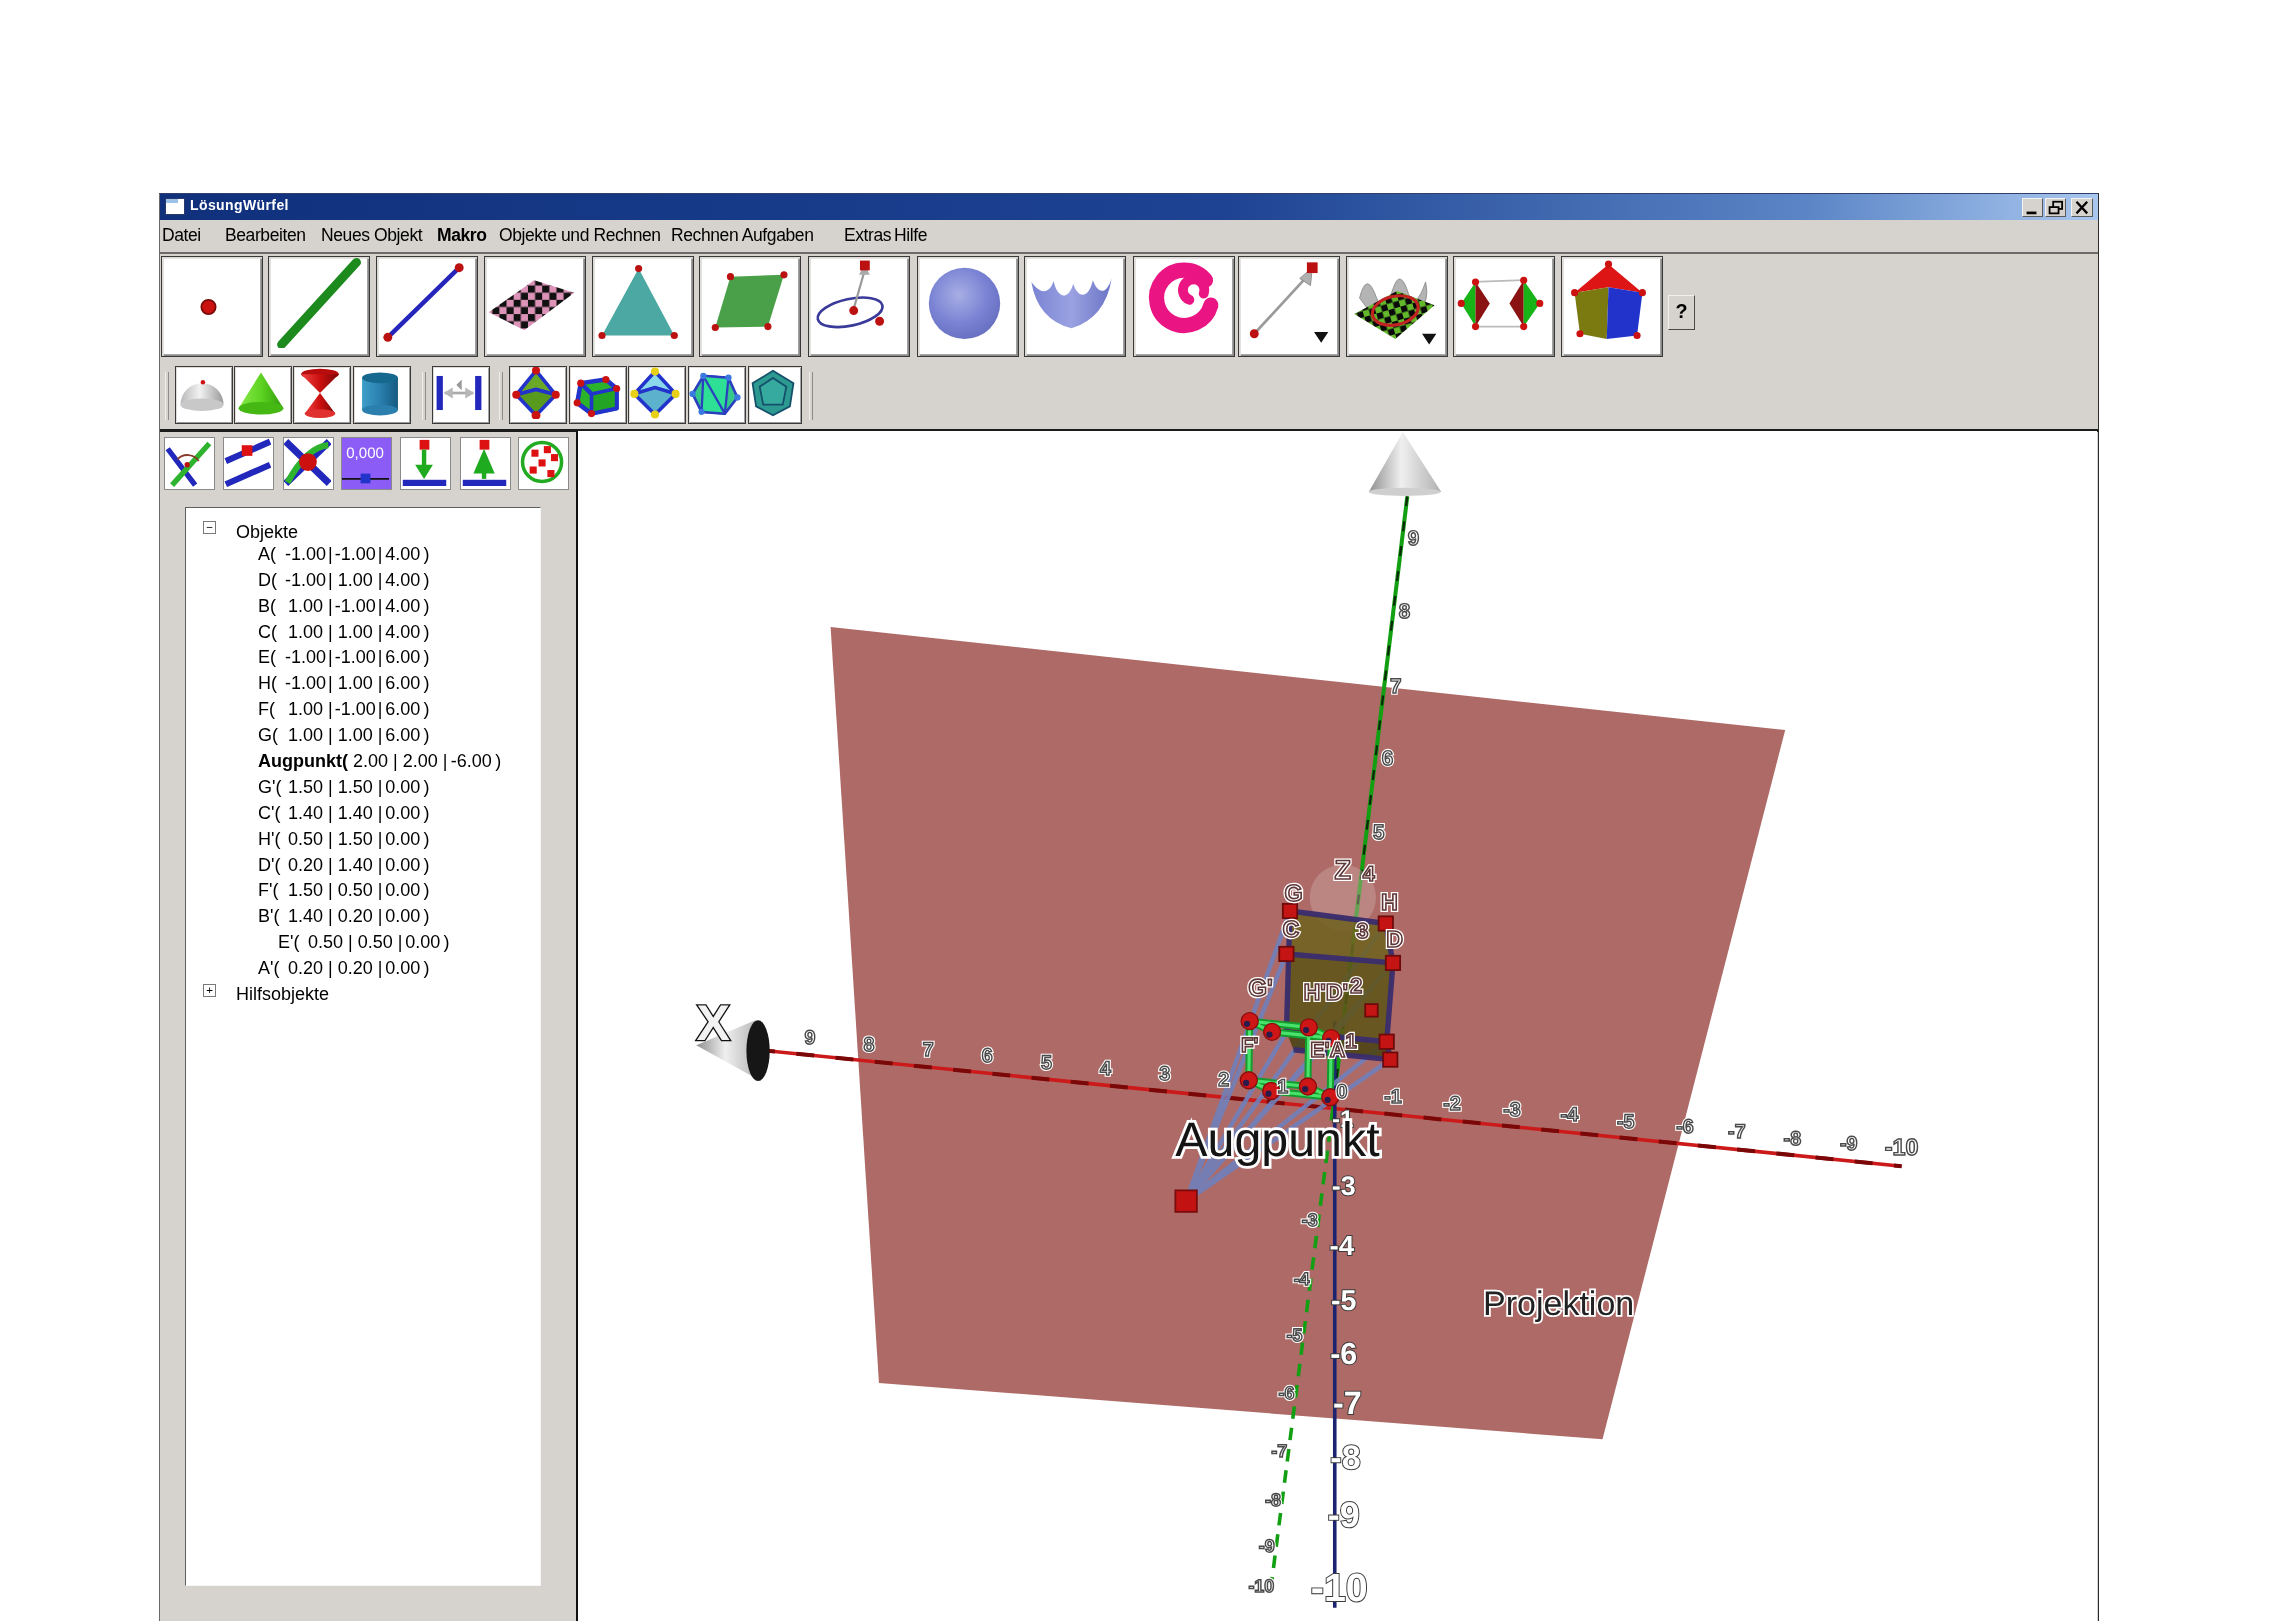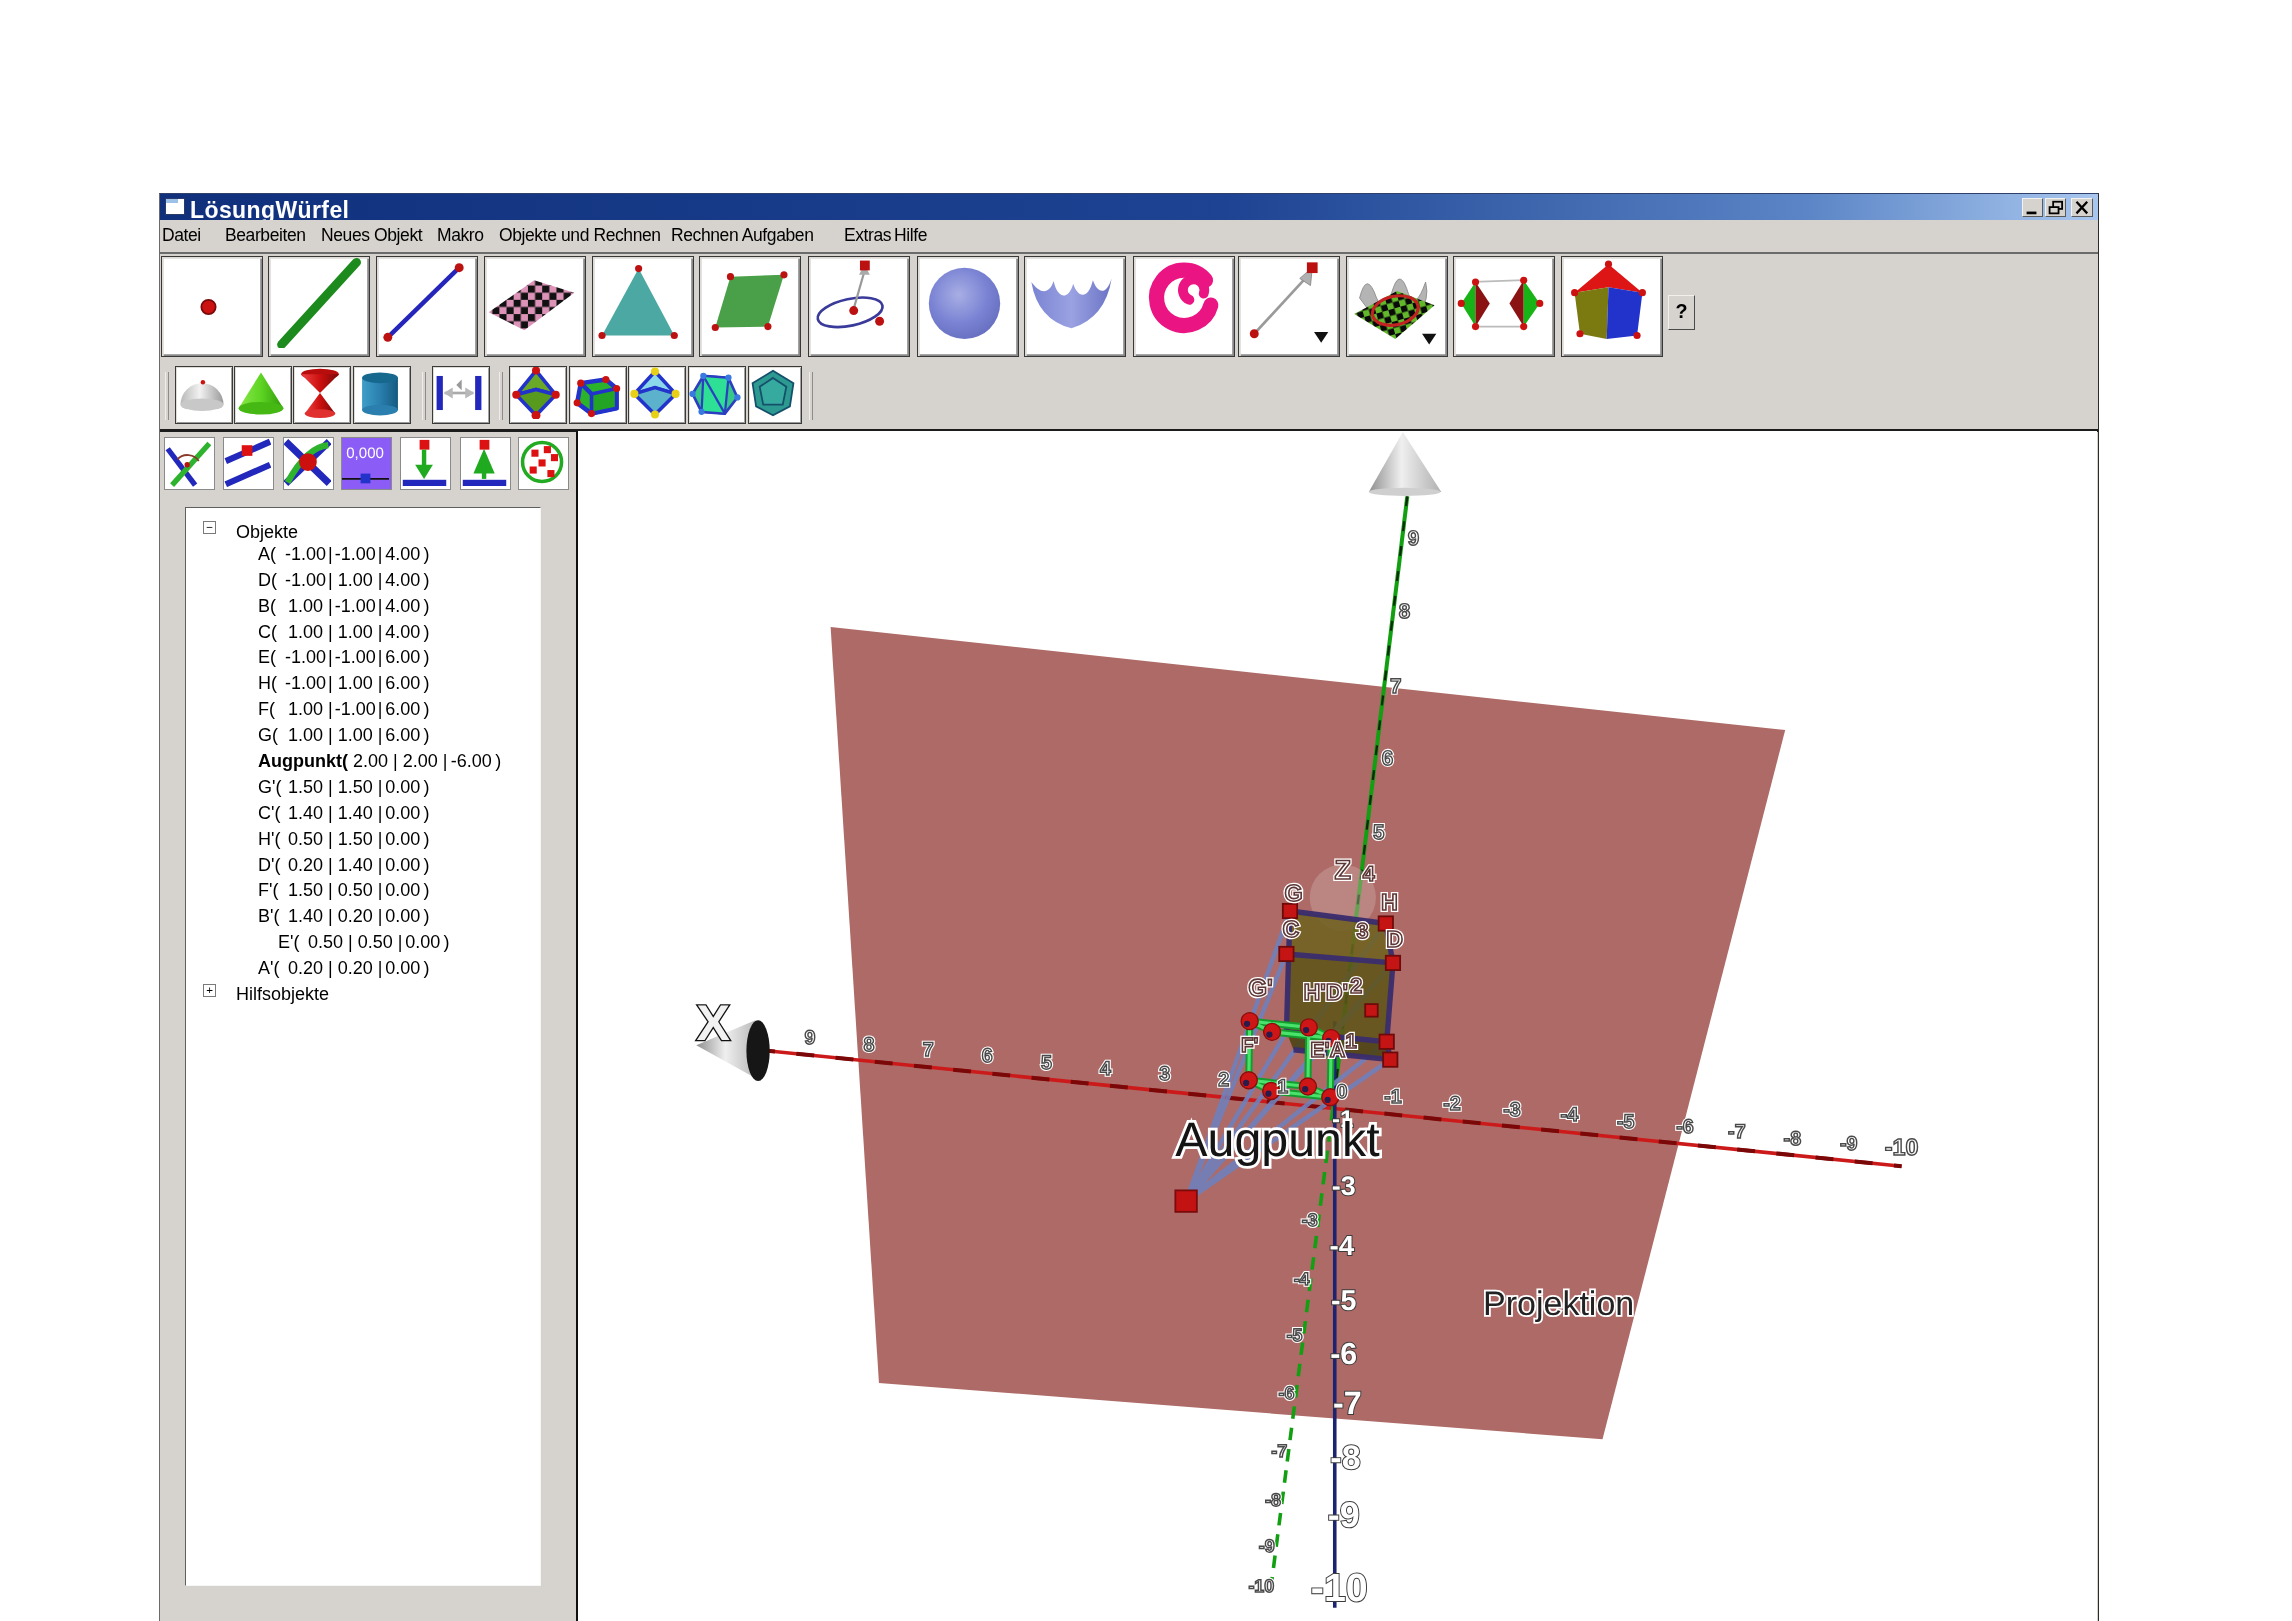--- a/index.html
+++ b/index.html
@@ -7,21 +7,21 @@
        font-family:"Liberation Sans",sans-serif;}
   .abs{position:absolute;}
   svg text{text-rendering:geometricPrecision;}
   #win{left:159px;top:193px;width:1940px;height:1428px;
        border-left:1.8px solid #6a6a6a;border-right:1.8px solid #2b2b2b;border-top:0.9px solid #30406a;
        background:#d6d3ce;box-sizing:border-box;}
   #titlebar{left:0;top:0;width:100%;height:26px;
      background:linear-gradient(90deg,#10307c 0%,#1d4392 55%,#5b85c6 85%,#a9c7ef 100%);}
   #ticon{left:4.5px;top:3.6px;width:20.6px;height:17px;background:#fff;border:0.9px solid #2a3a6a;box-sizing:border-box;}
   #ticon::before{content:"";position:absolute;left:0.9px;right:6.3px;top:0.9px;height:3.6px;background:#9cc2ea;}
-  #ttext{left:30px;top:2.7px;color:#fff;font-size:23px;font-weight:bold;letter-spacing:0.4px;}
+  #ttext{left:30px;top:2.7px;color:#fff;font-size:14px;font-weight:bold;letter-spacing:0.4px;}
   .wbtn{top:3.6px;width:21.5px;height:19.7px;background:#d6d3ce;border:0.9px solid;border-color:#f4f2ef #5a5a5a #5a5a5a #f4f2ef;box-sizing:border-box;}
   #menubar{left:0;top:26px;width:100%;height:32px;background:#d6d3ce;font-size:17.5px;letter-spacing:-0.4px;color:#000;}
   #menubar span{position:absolute;top:5.4px;}
   #mdiv{left:0;top:58px;width:100%;height:1.8px;background:#6b6b6b;}
   .b1{position:absolute;top:62px;width:100px;height:99px;background:#fff;
       border:1.8px solid #383838;box-shadow:inset 1.8px 1.8px 0 #dedbd6, inset -1.8px -1.8px 0 #8a8a8a;}
   .b1 svg{position:absolute;left:0px;top:0px;}
   .b2{position:absolute;top:172px;width:56px;height:56px;background:#fff;
       border:1.8px solid #3a3a3a;box-shadow:inset 0.9px 0.9px 0 #dedbd6, inset -0.9px -0.9px 0 #9a9a9a;}
   .b2 svg{position:absolute;left:0px;top:0px;}
@@ -57,21 +57,21 @@
           <rect x="4" y="9" width="10" height="7" fill="#d6d3ce" stroke="#000" stroke-width="2"></rect>
         </svg></div>
     <div class="abs wbtn" style="right:5.4px;"><svg width="20.6" height="18" viewBox="0 0 23 20">
           <path d="M5 3 L17 16 M17 3 L5 16" stroke="#000" stroke-width="2.5"></path>
         </svg></div>
   </div>
   <div class="abs" id="menubar">
     <span style="left:2px;text-align:center;">Datei</span>
     <span style="left:65px;">Bearbeiten</span>
     <span style="left:161px;">Neues Objekt</span>
-    <span style="left:277px;">Makro</span>
+    <span style="left:277px;font-weight:bold;">Makro</span>
     <span style="left:339px;">Objekte und Rechnen</span>
     <span style="left:511px;">Rechnen Aufgaben</span>
     <span style="left:684px;">Extras</span>
     <span style="left:734px;">Hilfe</span>
   </div>
   <div class="abs" id="mdiv"></div>
 
   <div class="b1" style="left:0.9px;">
       <svg width="93" height="91" viewBox="0 0 104 102">
         <circle cx="52" cy="56" r="8" fill="#cc1111" stroke="#7a0a0a" stroke-width="2"></circle>

